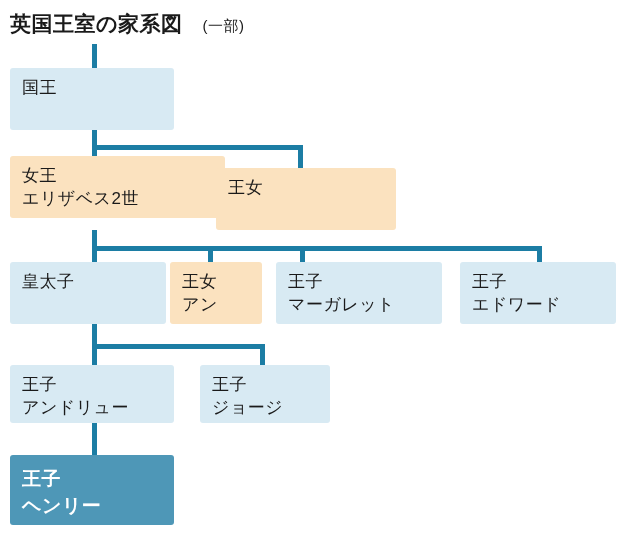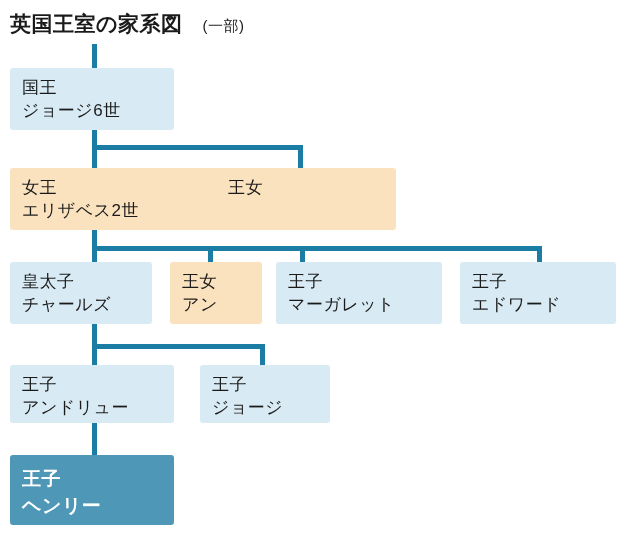--- a/index.html
+++ b/index.html
@@ -59,35 +59,33 @@
   <div class="conn" style="left:208px;top:246px;width:5px;height:16px;"></div>
   <div class="conn" style="left:300px;top:246px;width:5px;height:16px;"></div>
   <div class="conn" style="left:537px;top:246px;width:5px;height:16px;"></div>
   <div class="conn" style="left:92px;top:324px;width:5px;height:41px;"></div>
   <div class="conn" style="left:92px;top:344px;width:173px;height:5px;"></div>
   <div class="conn" style="left:260px;top:344px;width:5px;height:21px;"></div>
   <div class="conn" style="left:92px;top:423px;width:5px;height:32px;"></div>
 
   <div class="node light" style="left:10px;top:68px;width:164px;height:62px;">
     <span class="t">国王</span>
-    <span class="n">ジョージ6世</span>
   </div>
 
-  <div class="node peach" style="left:10px;top:168px;width:215px;height:62px;">
+  <div class="node peach" style="left:10px;top:156px;width:215px;height:62px;">
     <span class="t">女王</span>
     <span class="n">エリザベス2世</span>
   </div>
 
   <div class="node peach" style="left:216px;top:168px;width:180px;height:62px;">
     <span class="t">王女</span>
   </div>
 
-  <div class="node light" style="left:10px;top:262px;width:142px;height:62px;">
+  <div class="node light" style="left:10px;top:262px;width:156px;height:62px;">
     <span class="t">皇太子</span>
-    <span class="n">チャールズ</span>
   </div>
 
   <div class="node peach" style="left:170px;top:262px;width:92px;height:62px;">
     <span class="t">王女</span>
     <span class="n">アン</span>
   </div>
 
   <div class="node light" style="left:276px;top:262px;width:166px;height:62px;">
     <span class="t">王子</span>
     <span class="n">マーガレット</span>

